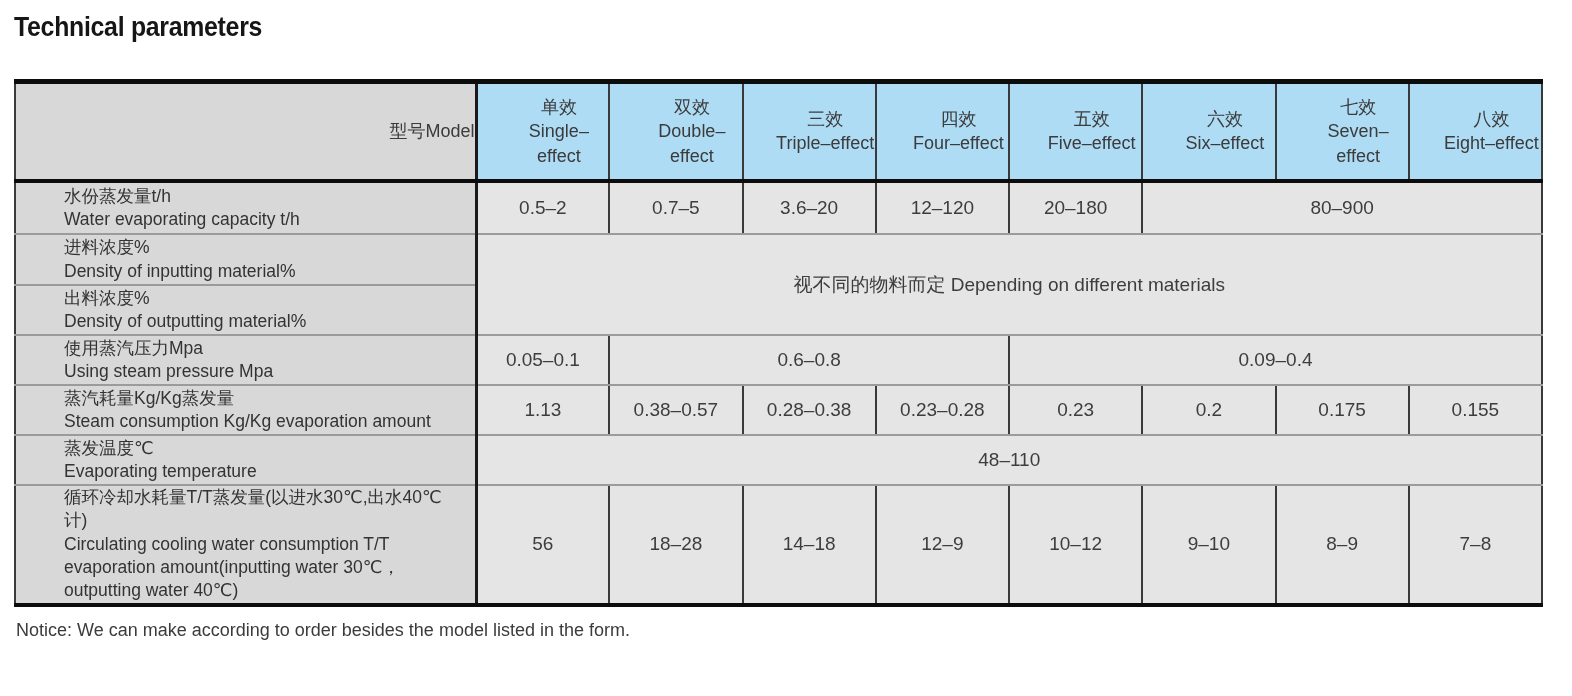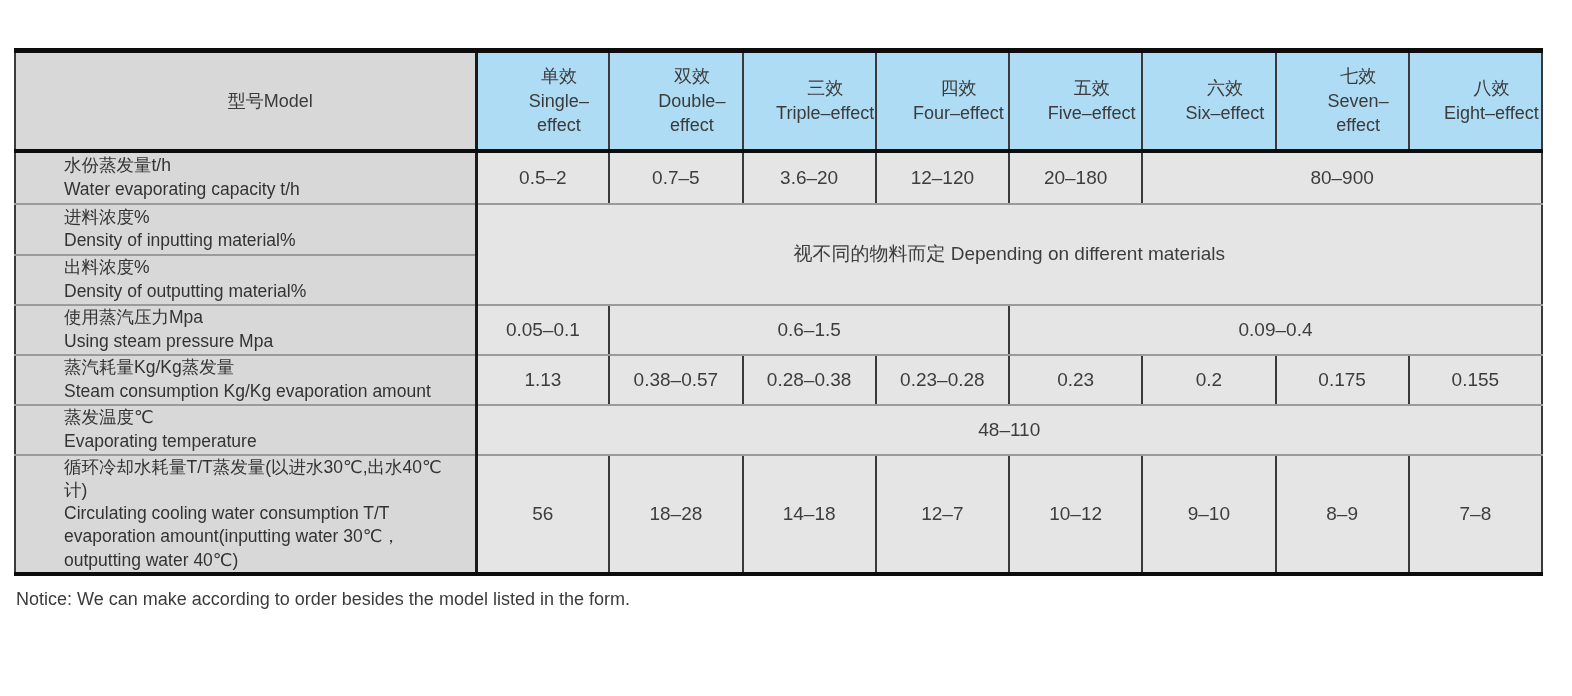--- a/index.html
+++ b/index.html
@@ -35,21 +35,21 @@
     padding:0;vertical-align:middle;
   }
   thead th{
     background:#aedcf4;
     border-bottom:4px solid #0c0c0c;
     font-weight:400;font-size:18px;color:#3b3b3b;
     text-align:center;line-height:1.35;padding-left:32px;
   }
   thead tr{height:100px;}
   thead th.model-header{
-    background:#d8d8d8;text-align:center;padding-left:50px;
+    background:#d8d8d8;text-align:right;padding-left:50px;
     border-right:3px solid #1a1a1a;
   }
   tbody th.row-label{
     background:#d8d8d8;font-weight:400;font-size:17.5px;color:#333333;
     text-align:left;padding-left:48px;padding-right:10px;line-height:1.33;
     border-right:3px solid #1a1a1a;
   }
   tbody td{
     background:#e5e5e5;text-align:center;
     font-size:19px;color:#3d3d3d;
@@ -62,20 +62,21 @@
   
   .notes{margin:12px 0 0 2px;line-height:1.32;}
   .note-zh{font-size:18px;color:#2e2e2e;}
   .note-en{font-size:18px;color:#3b3b3b;}
 </style>
 </head>
 <body>
 
 <div class="page">
 
+  <div><h2 class="title-en">Technical parameters</h2></div>
 
   <table class="params">
     <colgroup>
       <col class="model-col">
       <col>
         <col>
         <col>
         <col>
         <col>
         <col>
@@ -144,21 +145,21 @@
           <div>出料浓度%</div>
           <div>Density of outputting material%</div>
         </th>
       </tr>
       <tr class="r-std">
         <th class="row-label">
           <div>使用蒸汽压力Mpa</div>
           <div>Using steam pressure Mpa</div>
         </th>
         <td>0.05–0.1</td>
-        <td colspan="3">0.6–1.5</td>
+        <td colspan="3">0.6–0.8</td>
         <td colspan="4">0.09–0.4</td>
       </tr>
       <tr class="r-std">
         <th class="row-label">
           <div>蒸汽耗量Kg/Kg蒸发量</div>
           <div>Steam consumption Kg/Kg evaporation amount</div>
         </th>
         <td>1.13</td>
         <td>0.38–0.57</td>
         <td>0.28–0.38</td>
@@ -176,21 +177,21 @@
         <td colspan="8">48–110</td>
       </tr>
       <tr class="r-cool">
         <th class="row-label">
           <div>循环冷却水耗量T/T蒸发量(以进水30℃,出水40℃计)</div>
           <div>Circulating cooling water consumption T/T evaporation amount(inputting water 30℃， outputting water 40℃)</div>
         </th>
         <td>56</td>
         <td>18–28</td>
         <td>14–18</td>
-        <td>12–7</td>
+        <td>12–9</td>
         <td>10–12</td>
         <td>9–10</td>
         <td>8–9</td>
         <td>7–8</td>
       </tr>
     </tbody>
   </table>
 
   <div class="notes">
     <div class="note-en">Notice: We can make according to order besides the model listed in the form.</div>

